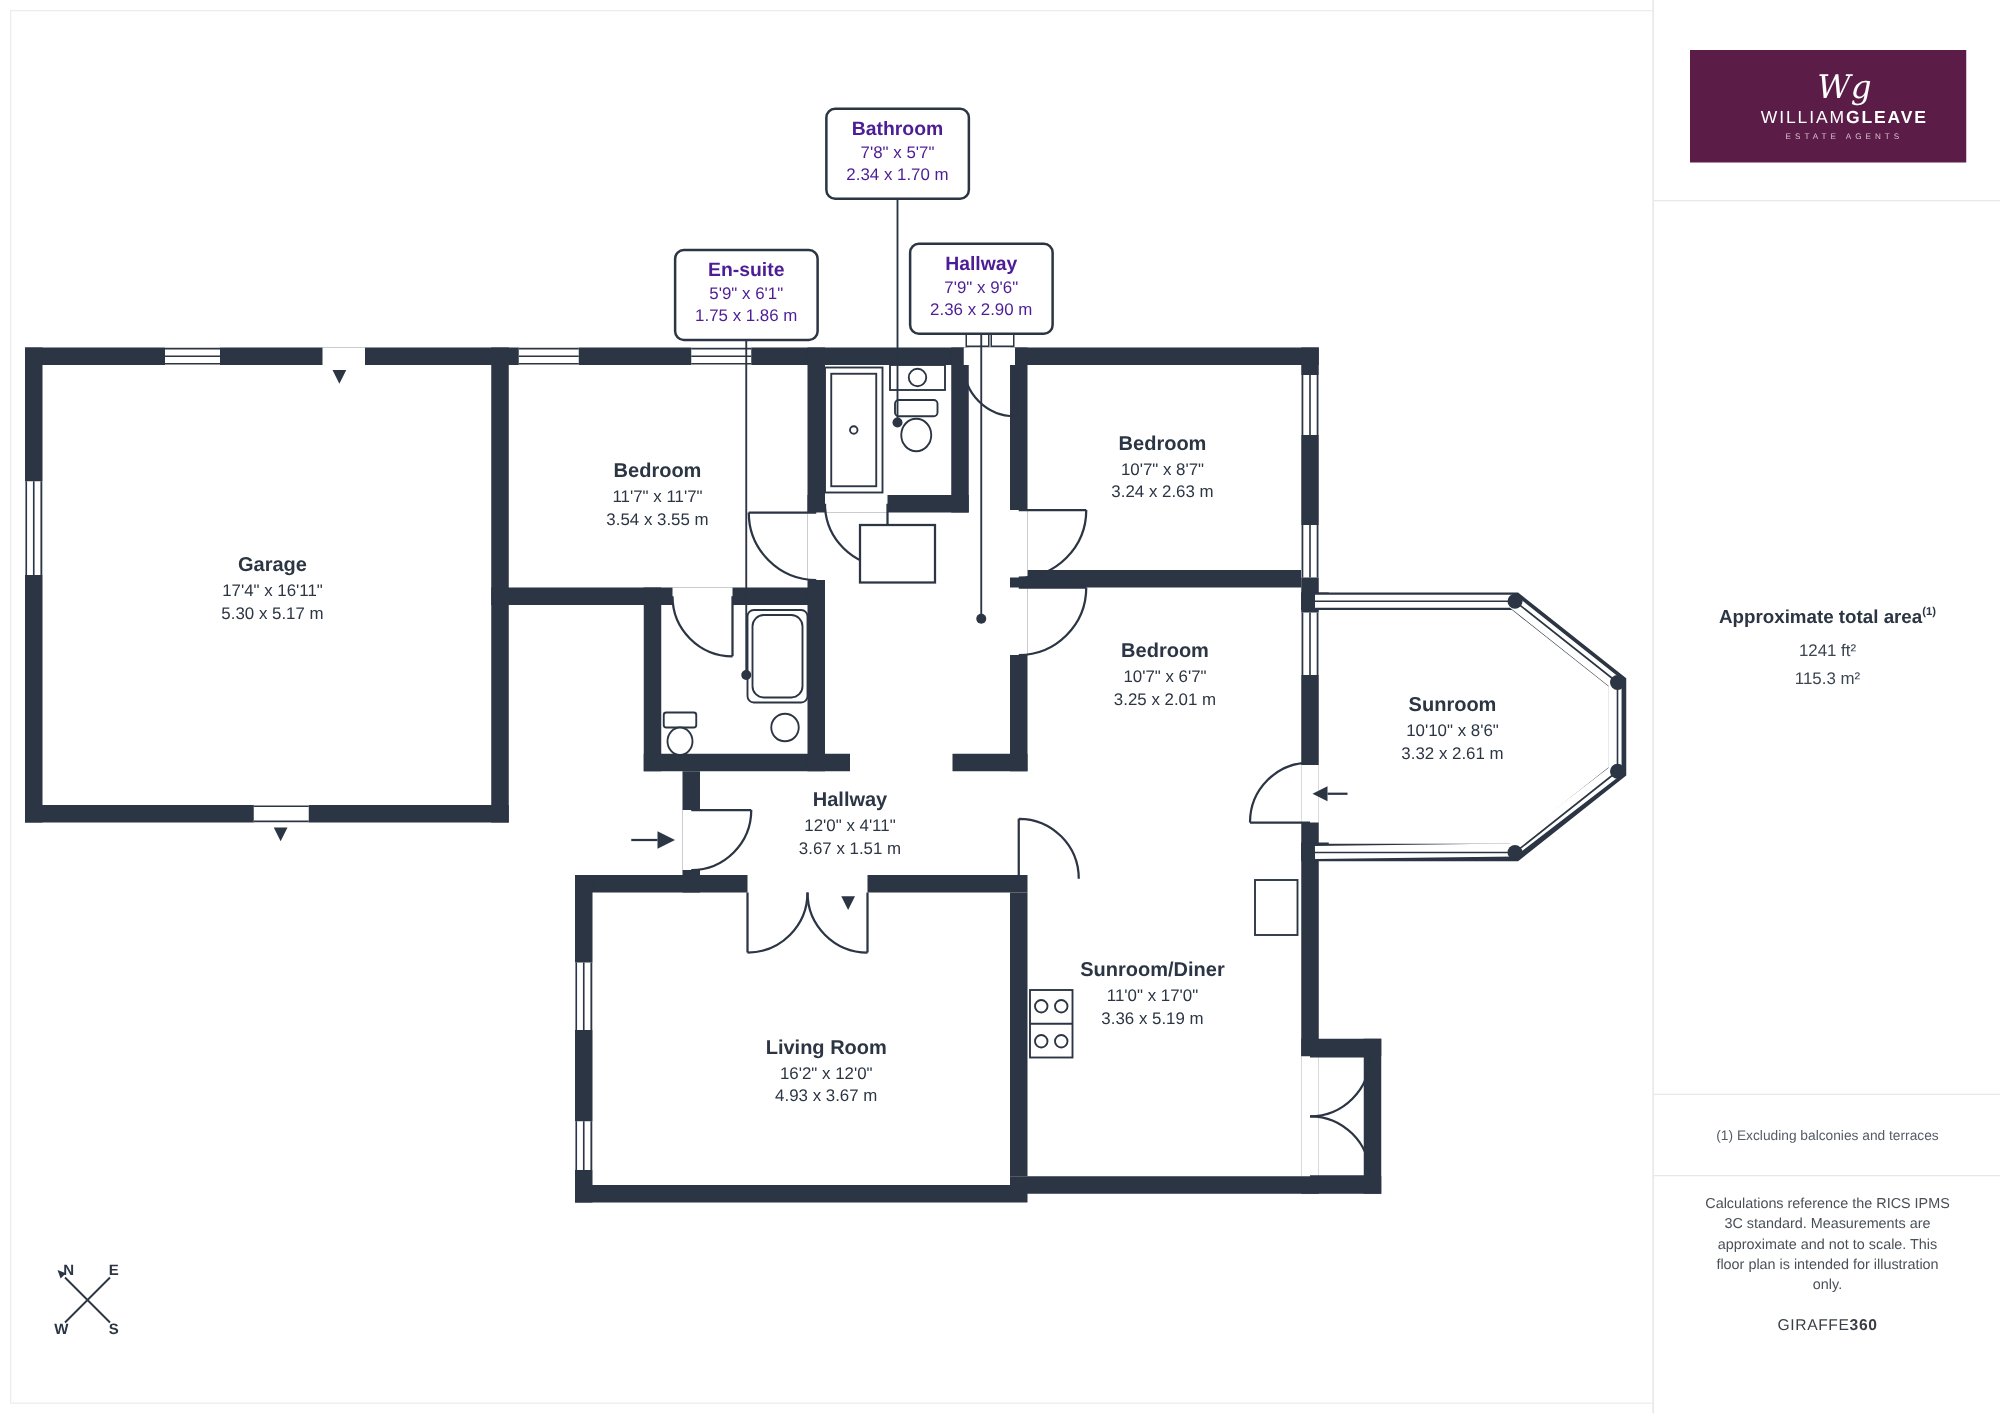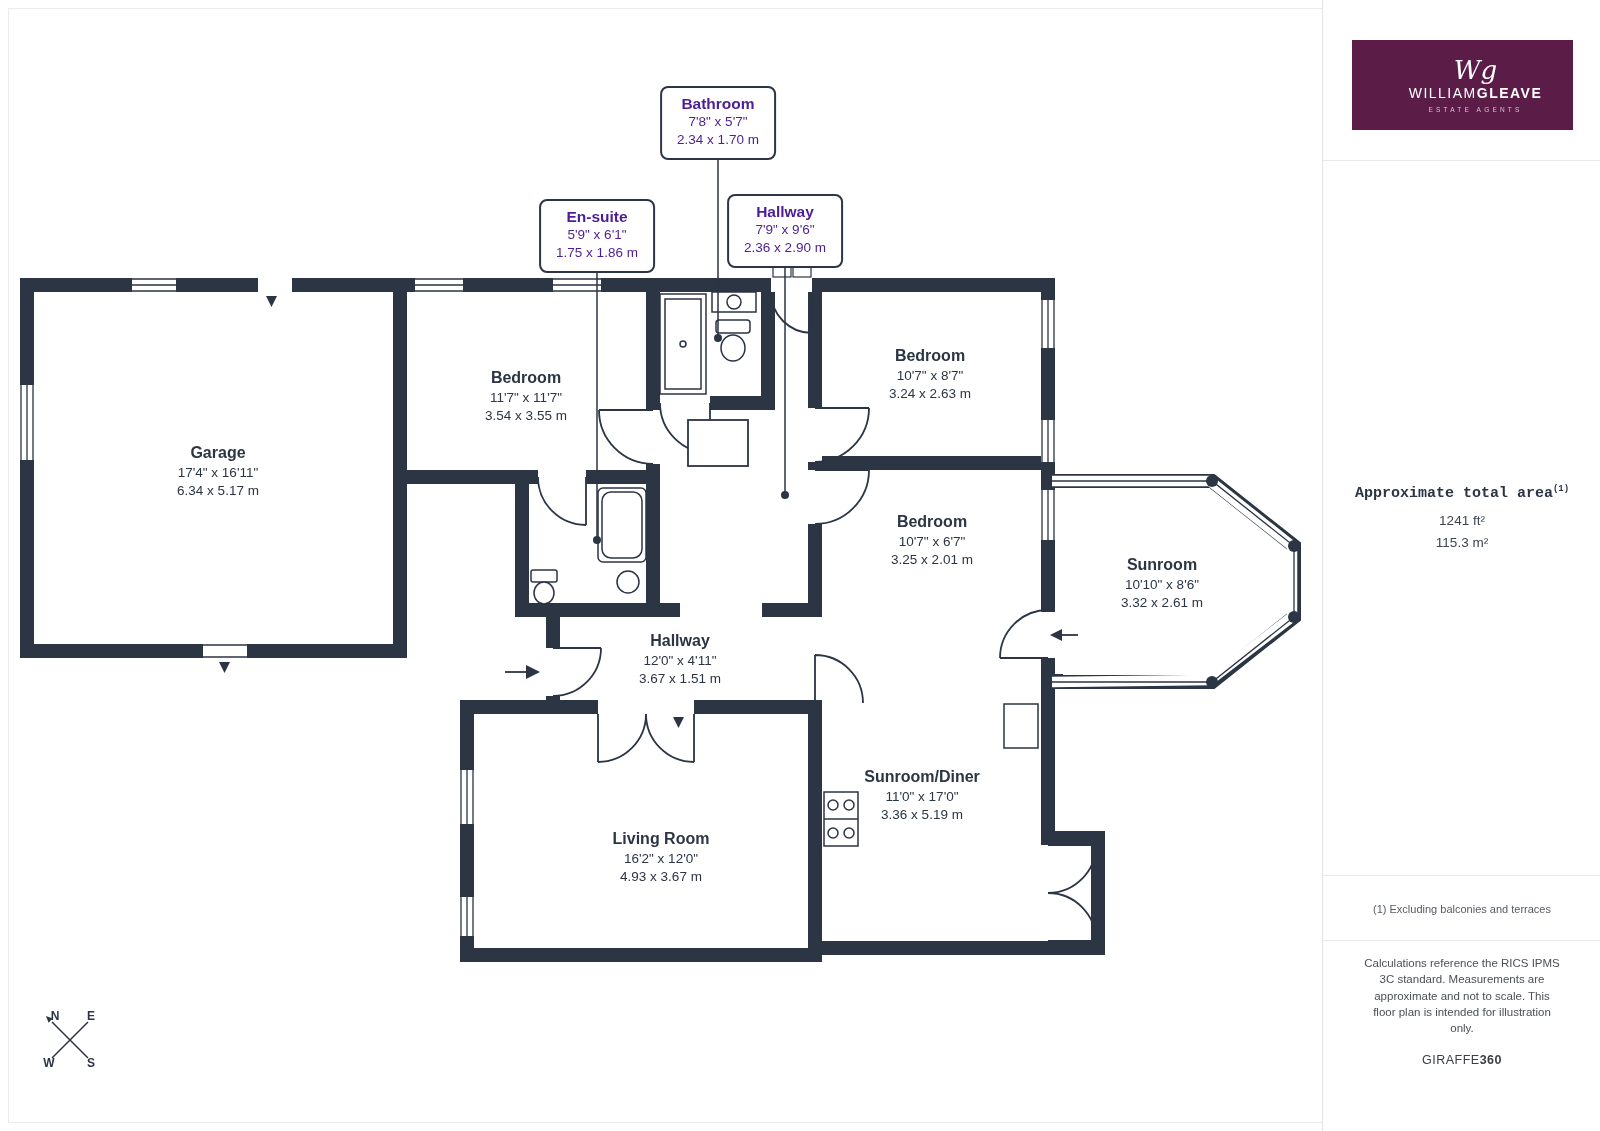--- a/index.html
+++ b/index.html
@@ -35,21 +35,21 @@
   .logo-monogram{font-family:"DejaVu Serif",serif;font-style:italic;font-size:26px;
                  color:#fff;line-height:1;margin-bottom:2px;}
   .logo-brand{color:#fff;font-size:14px;letter-spacing:1.5px;line-height:1.2;}
   .logo-brand .b1{font-weight:normal;}
   .logo-brand .b2{font-weight:bold;}
   .logo-tagline{color:#d9c3d0;font-size:6.5px;letter-spacing:3.2px;margin-top:4px;}
 
   .sb-area-section{position:absolute;top:160px;left:0;width:100%;height:715px;
                    border-top:1px solid #e8e8e8;display:flex;flex-direction:column;
                    align-items:center;justify-content:center;text-align:center;}
-  .area-title{font-weight:bold;font-size:15px;margin-bottom:8px;font-family:Liberation Mono, monospace;}
+  .area-title{font-weight:bold;font-size:15px;margin-bottom:8px;}
   .area-title sup{font-size:9px;}
   .area-val{font-size:13.5px;color:#3c4550;line-height:1.6;}
 
   .sb-footnote{position:absolute;top:875px;left:0;width:100%;height:65px;
                border-top:1px solid #e8e8e8;display:flex;align-items:center;
                justify-content:center;font-size:11px;color:#555c66;}
   .sb-disclaimer-section{position:absolute;top:940px;left:0;width:100%;height:191px;
                border-top:1px solid #e8e8e8;display:flex;flex-direction:column;
                align-items:center;padding-top:14px;box-sizing:border-box;}
   .disclaimer{width:196px;margin:0;text-align:center;font-size:11.5px;
@@ -224,21 +224,21 @@
   </svg>
 
   <div class="compass-letter" style="left:55px;top:1016px">N</div>
   <div class="compass-letter" style="left:91px;top:1016px">E</div>
   <div class="compass-letter" style="left:49px;top:1063px">W</div>
   <div class="compass-letter" style="left:91px;top:1063px">S</div>
 
   <div class="room-label" style="left:218px;top:471px">
     <div class="rname">Garage</div>
     <div class="rdim">17'4" x 16'11"</div>
-    <div class="rdim">6.34 x 5.17 m</div>
+    <div class="rdim">5.30 x 5.17 m</div>
   </div>
   <div class="room-label" style="left:526px;top:396px">
     <div class="rname">Bedroom</div>
     <div class="rdim">11'7" x 11'7"</div>
     <div class="rdim">3.54 x 3.55 m</div>
   </div>
   <div class="room-label" style="left:930px;top:374px">
     <div class="rname">Bedroom</div>
     <div class="rdim">10'7" x 8'7"</div>
     <div class="rdim">3.24 x 2.63 m</div>

